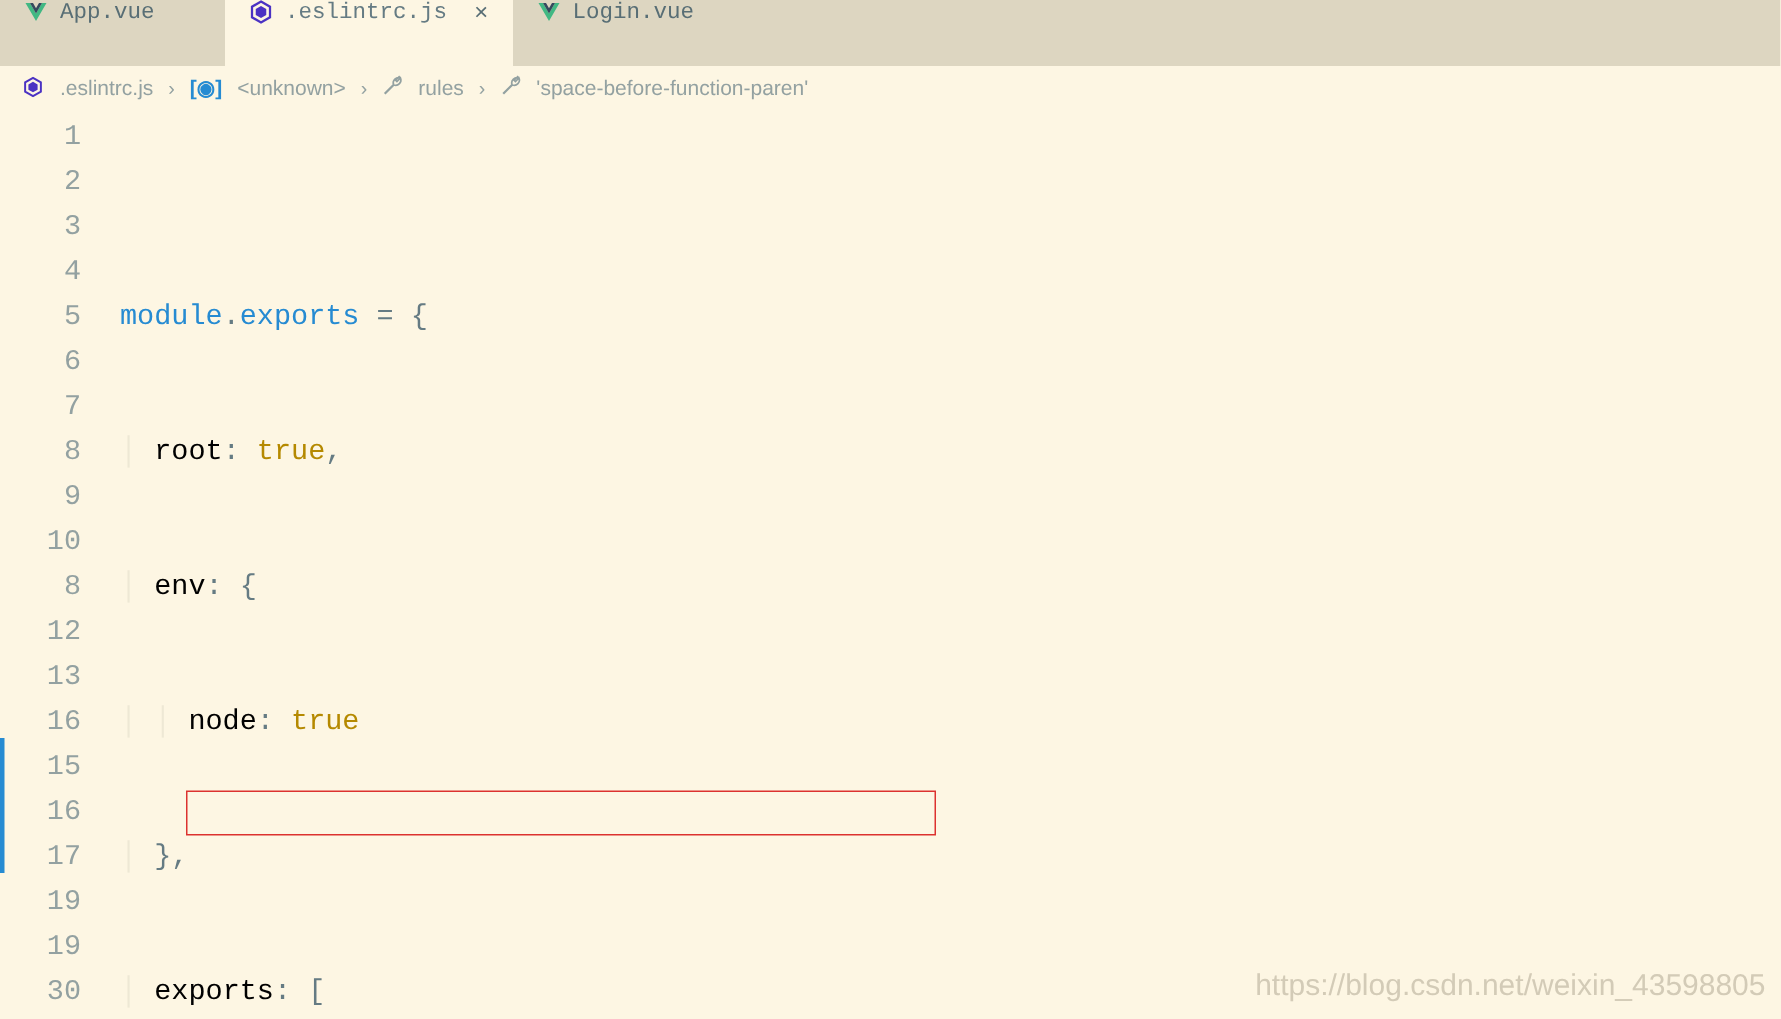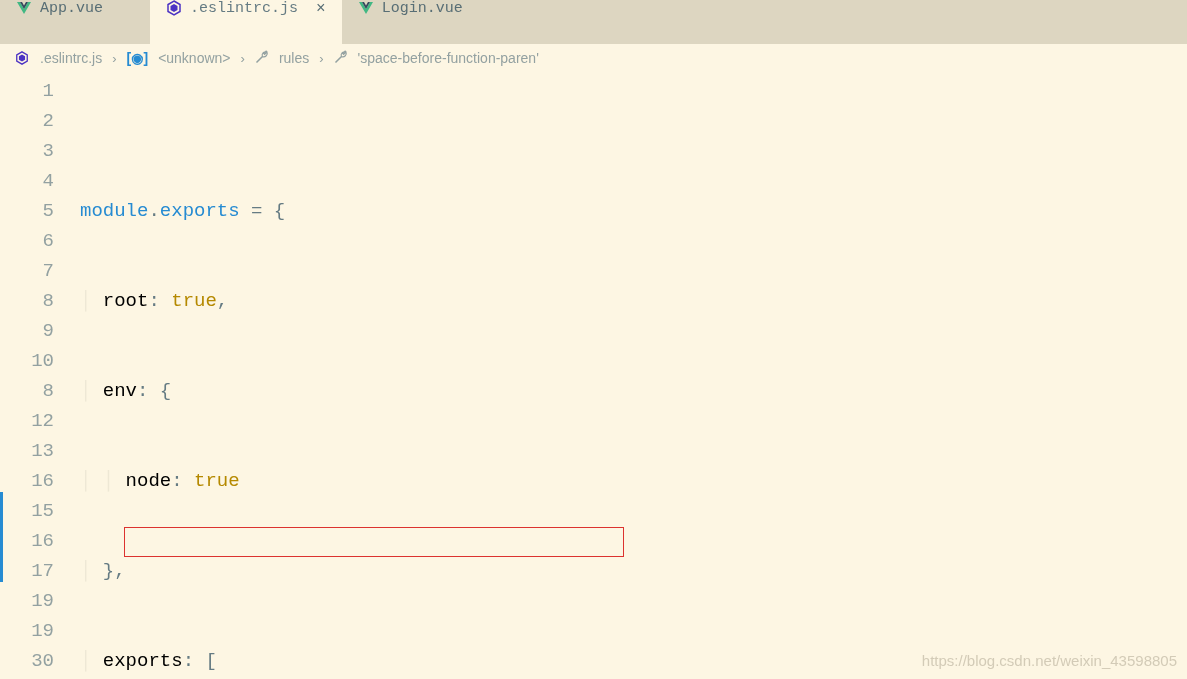--- a/index.html
+++ b/index.html
@@ -76,21 +76,21 @@
   left:0; top:0; bottom:0;
   width:3px;
   background:#268bd2;
 }
 .gutter-wrap { position:relative; }
 .watermark {
   position:absolute;
   right:10px; bottom:10px;
   color:#d3cbb7;
   font-family: -apple-system, sans-serif;
-  font-size:15px;
+  font-size:20px;
 }
 </style>
 </head>
 <body>
 
 <div class="tabs-bar">
   <div class="tab">
     <span class="tab-icon">
         <svg width="16" height="16" viewBox="0 0 16 16">
           <path d="M1 2 L8 14 L15 2 L12 2 L8 9 L4 2 Z" fill="#41b883"></path>

